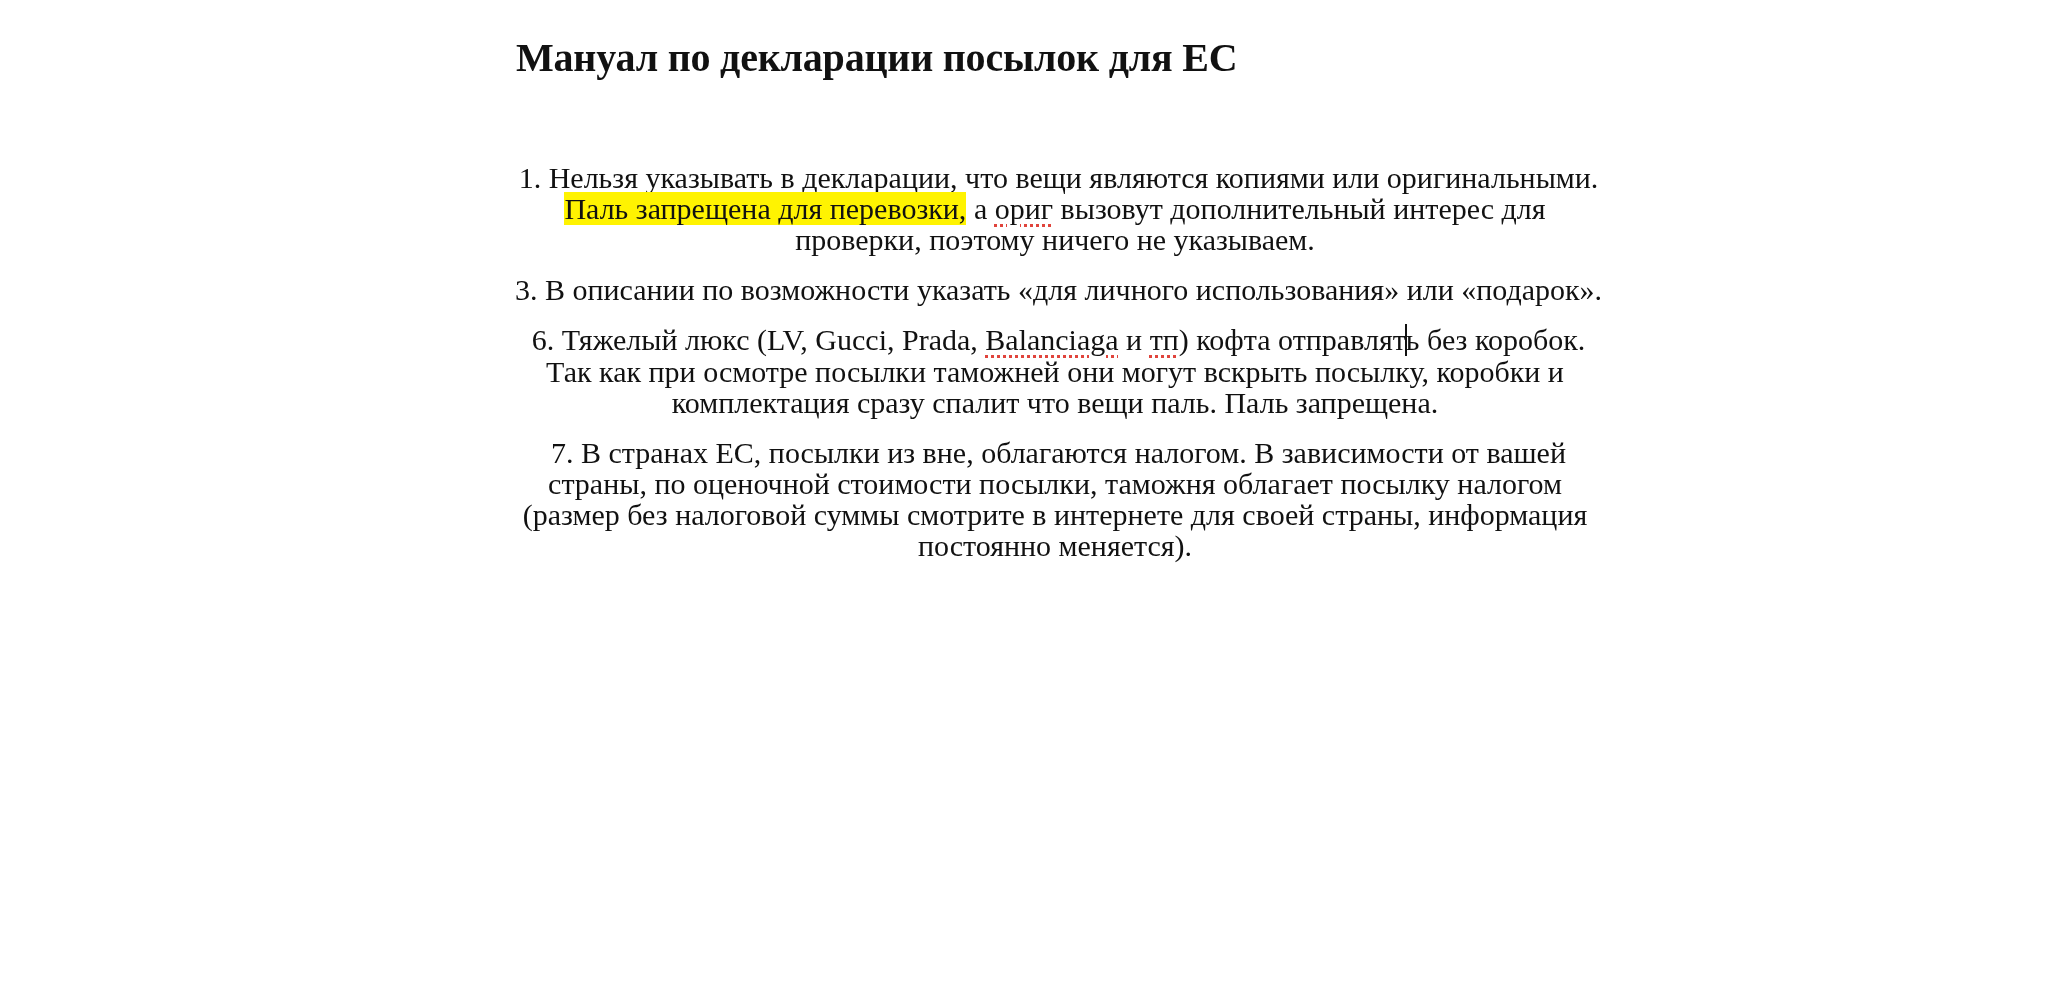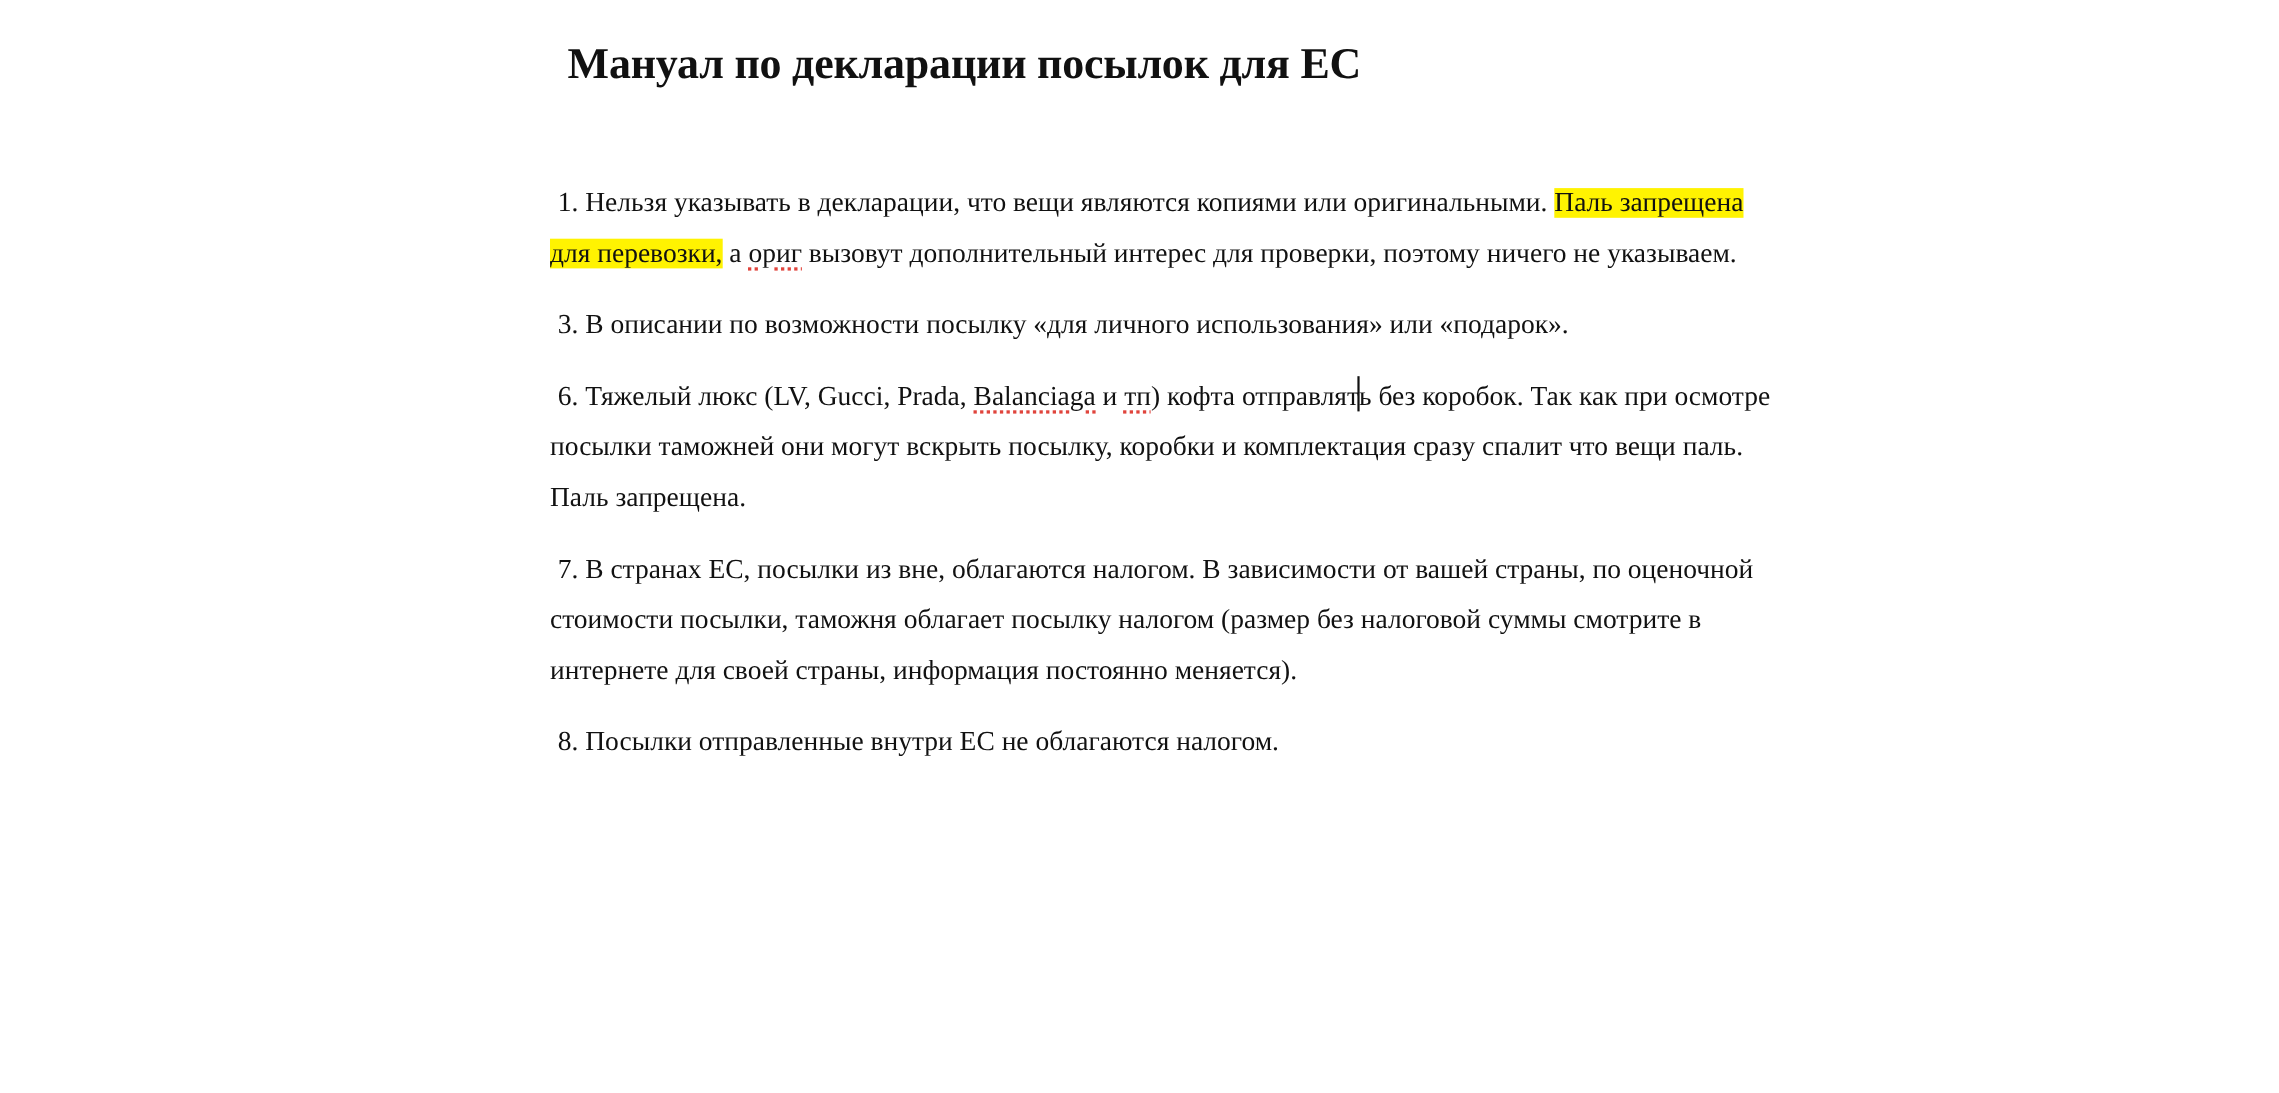--- a/index.html
+++ b/index.html
@@ -35,25 +35,25 @@
     .items {
       position: absolute;
       left: 0;
       top: 162px;
       width: 1110px;
       margin: 0;
       padding: 0;
       list-style: none;
     }
     .item {
-      font-size: 25px;
-      line-height: 46px;
+      font-size: 30px;
+      line-height: 31px;
       margin: 0 0 19px 0;
       padding: 0;
-      text-align: left;
+      text-align: center;
     }
     .num {
       padding-left: 7px;
     }
     .hl {
       background: #fff301;
     }
     .spell {
       text-decoration: underline dotted #e0443c;
       text-decoration-thickness: 3px;
@@ -76,33 +76,29 @@
 
   <ol class="items">
     <li class="item">
       <span class="num">1.</span>
       <span>Нельзя указывать в декларации, что вещи являются копиями или оригинальными. </span><span class="hl">Паль запрещена для перевозки,</span><span> а </span><span class="spell">ориг</span><span> вызовут дополнительный интерес для проверки, поэтому ничего не указываем.</span>
     </li>
 
 
     <li class="item">
       <span class="num">3.</span>
-      <span>В описании по возможности посылку «для личного использования» или «подарок».</span>
+      <span>В описании по возможности указать «для личного использования» или «подарок».</span>
     </li>
 
 
 
     <li class="item">
       <span class="num">6.</span>
       <span>Тяжелый люкс (LV, Gucci, Prada, </span><span class="spell">Balanciaga</span><span> и </span><span class="spell">тп</span><span>) кофта отправлят</span><span class="caret"></span><span>ь без коробок.  Так как при осмотре посылки таможней они могут вскрыть посылку, коробки и комплектация сразу спалит что вещи паль. Паль запрещена.</span>
     </li>
 
     <li class="item">
       <span class="num">7.</span>
       <span>В странах ЕС, посылки из вне, облагаются налогом. В зависимости от вашей страны, по оценочной стоимости посылки, таможня облагает посылку налогом (размер без налоговой суммы смотрите в интернете для своей страны, информация постоянно меняется).</span>
     </li>
 
-    <li class="item">
-      <span class="num">8.</span>
-      <span>Посылки отправленные внутри ЕС не облагаются налогом.</span>
-    </li>
   </ol>
 </div>
 
 </body></html>

